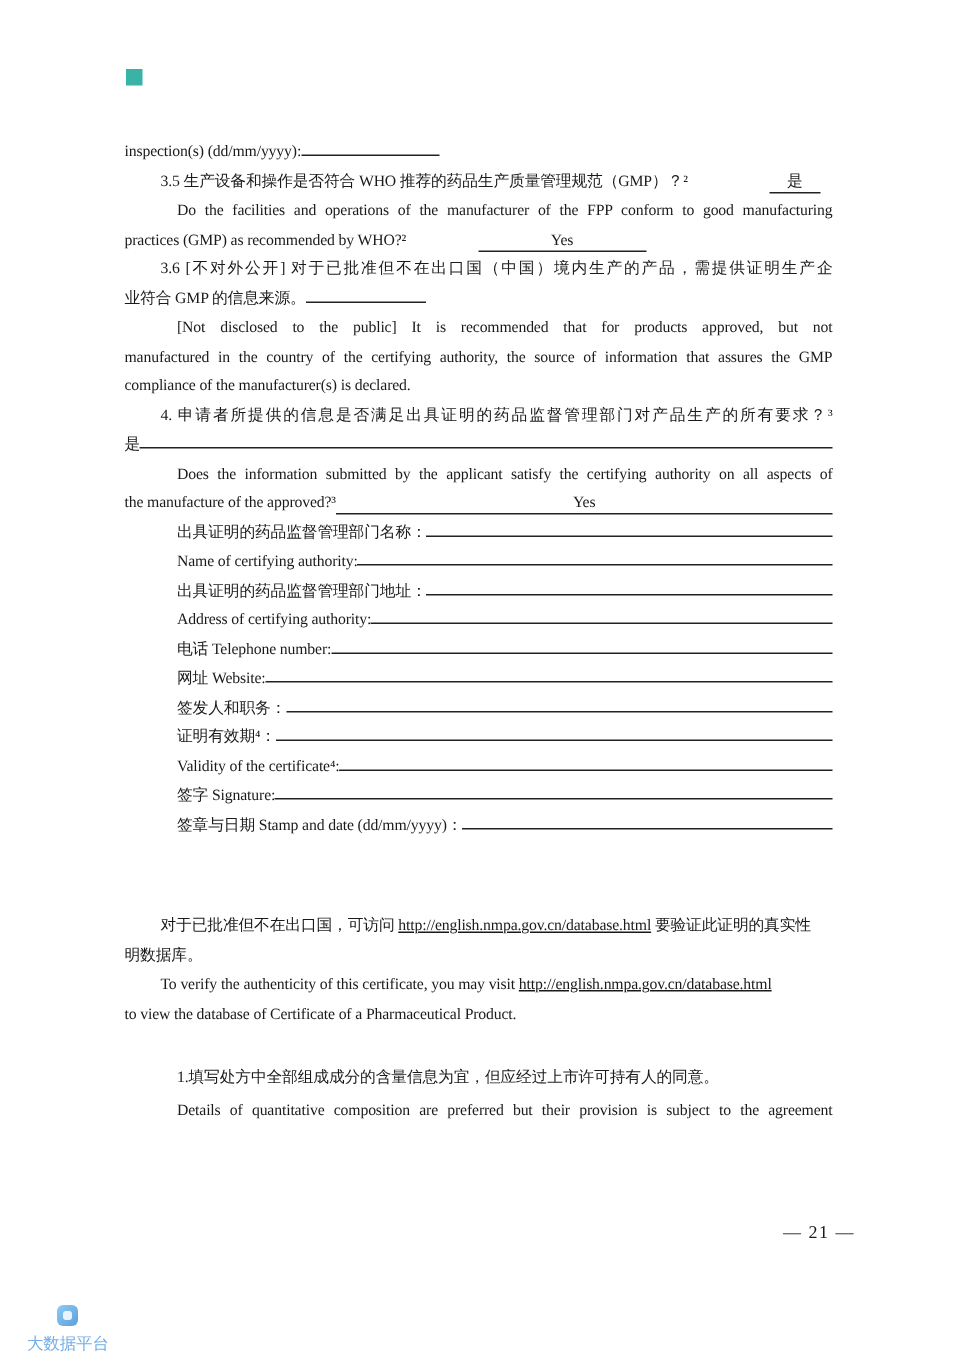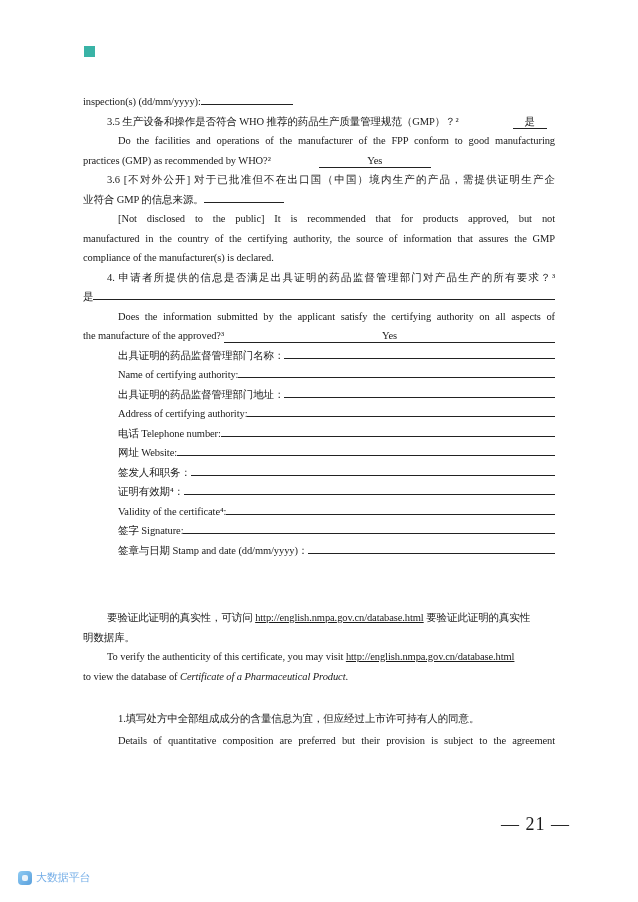--- a/index.html
+++ b/index.html
@@ -30,32 +30,33 @@
   .fill-lined { flex: 1 1 auto; min-width: 0; border-bottom: 1px solid #222; line-height: 12px; text-align: center; }
   .ul-90 { width: 92px; border-bottom: 1px solid #222; }
   .ul-80 { width: 80px; border-bottom: 1px solid #222; }
   .ans { border-bottom: 1px solid #222; padding: 0 12px; line-height: 12px; margin-right: 8px; white-space: nowrap; }
   .ansbox { width: 112px; flex: 0 0 112px; text-align: center; border-bottom: 1px solid #222; line-height: 12px; margin-left: 48px; }
 
   .spacer48 { height: 48px; }
   .spacer22 { height: 22px; }
 
   .bold { font-weight: bold; }
-  .it { font-style: italic; }
+  .it { }
   .link { text-decoration: underline; text-align: center; }
 
   .notes .line { line-height: 21.5px; min-height: 21.5px; }
 
-  .footer { position: absolute; right: 68px; top: 814px; font-size: 18px; letter-spacing: 1px; }
+  .footer { position: absolute; right: 68px; top: 814px; font-size: 12px; letter-spacing: 1px; }
 
   .watermark {
     position: absolute; left: 18px; top: 870px;
     display: flex; align-items: center; gap: 4px;
     color: #5b9fe3; font-size: 11px; opacity: 0.85;
     font-family: "Liberation Sans", "DejaVu Sans", sans-serif;
+    flex-direction: column;
   }
   .wm-icon {
     width: 14px; height: 14px; border-radius: 4px;
     background: linear-gradient(135deg, #7cc3f2 0%, #3d8fd6 100%);
     display: inline-block; position: relative;
   }
   .wm-icon::after {
     content: ""; position: absolute; left: 4px; top: 4px; width: 6px; height: 6px;
     border-radius: 2px; background: rgba(255,255,255,0.85);
   }
@@ -148,21 +149,21 @@
       <span class="nowrap">签字 Signature:</span>
       <span class="fill-lined"></span>
     </div>
     <div class="flexline ind2">
       <span class="nowrap">签章与日期 Stamp and date (dd/mm/yyyy)：</span>
       <span class="fill-lined"></span>
     </div>
 
     <div class="spacer48"></div>
 
-    <div class="line ind1 nowrap"><span>要验证此证明的真实性，可访问 </span><span class="link">http://english.nmpa.gov.cn/database.html</span><span> 要验证此证明的真实性</span></div>
+    <div class="line ind1 nowrap"><span>对于已批准但不在出口国，可访问 </span><span class="link">http://english.nmpa.gov.cn/database.html</span><span> 要验证此证明的真实性</span></div>
     <div class="line">明数据库。</div>
     <div class="line ind1 nowrap"><span>To verify the authenticity of this certificate, you may visit </span><span class="link">http://english.nmpa.gov.cn/database.html</span></div>
     <div class="line nowrap"><span>to view the database of </span><span class="it">Certificate of a Pharmaceutical Product</span><span>.</span></div>
 
     <div class="spacer22"></div>
 
     <div class="notes">
       <div class="line ind2">1.填写处方中全部组成成分的含量信息为宜，但应经过上市许可持有人的同意。</div>
       <div class="line just ind2">Details of quantitative composition are preferred but their provision is subject to the agreement</div>
     </div>

